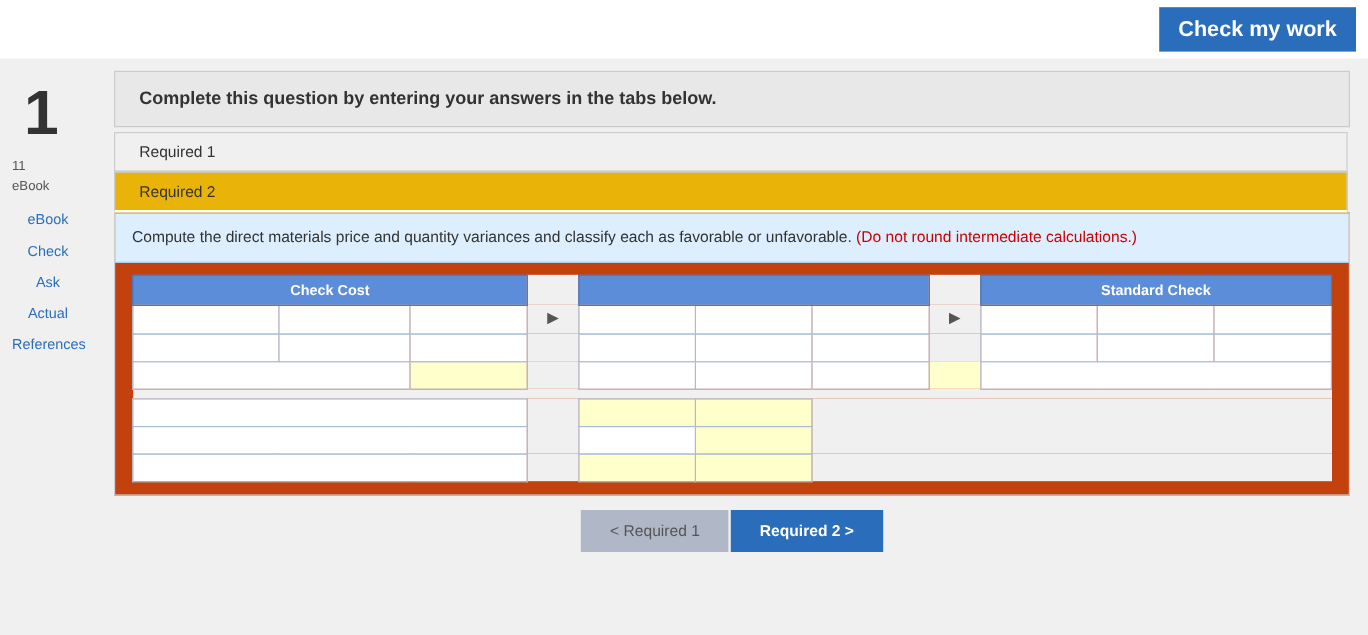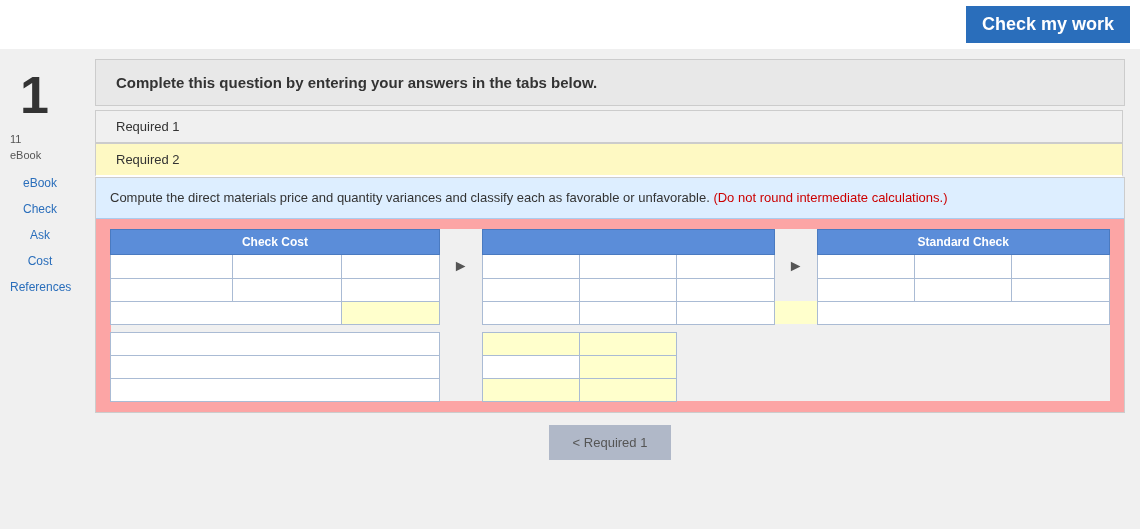--- a/index.html
+++ b/index.html
@@ -94,28 +94,28 @@
     .tab {
       padding: 8px 20px;
       border: 1px solid #ccc;
       background: #f0f0f0;
       cursor: pointer;
       font-size: 13px;
       margin-right: 2px;
     }
 
     .tab.active {
-      background: #fef9c3;
+      background: #eab308;
       border-bottom: 2px solid #fff;
       font-weight: normal;
     }
 
     .tab-content {
       border: 1px solid #ccc;
-      background: #fca5a5;
+      background: #c2410c;
       padding: 0;
     }
 
     .info-banner {
       background: #ddeeff;
       border-bottom: 1px solid #aaccee;
       padding: 10px 14px;
       font-size: 13px;
       color: #333;
       line-height: 1.5;
@@ -211,21 +211,21 @@
 <div class="main-layout">
 
   <div class="left-sidebar">
     <div class="question-number">1</div>
     <div class="points-label">11</div>
     <div class="points-label">eBook</div>
     <div class="sidebar-links">
       <a class="sidebar-link">eBook</a>
       <a class="sidebar-link">Check</a>
       <a class="sidebar-link">Ask</a>
-      <a class="sidebar-link">Cost</a>
+      <a class="sidebar-link">Actual</a>
       <a class="sidebar-link">References</a>
     </div>
   </div>
 
   <div class="content-area">
 
     <div class="instruction-box">
       <span>Complete this question by entering your answers in the tabs below.</span>
     </div>
 
@@ -338,16 +338,19 @@
           </tbody>
         </table>
       </div>
 
     </div>
 
     <div class="nav-buttons">
       <button class="nav-btn-prev">
         <span>&lt; Required 1</span>
       </button>
+      <button class="nav-btn-next">
+        <span>Required 2 &gt;</span>
+      </button>
     </div>
 
   </div>
 </div>
 
 </body></html>

